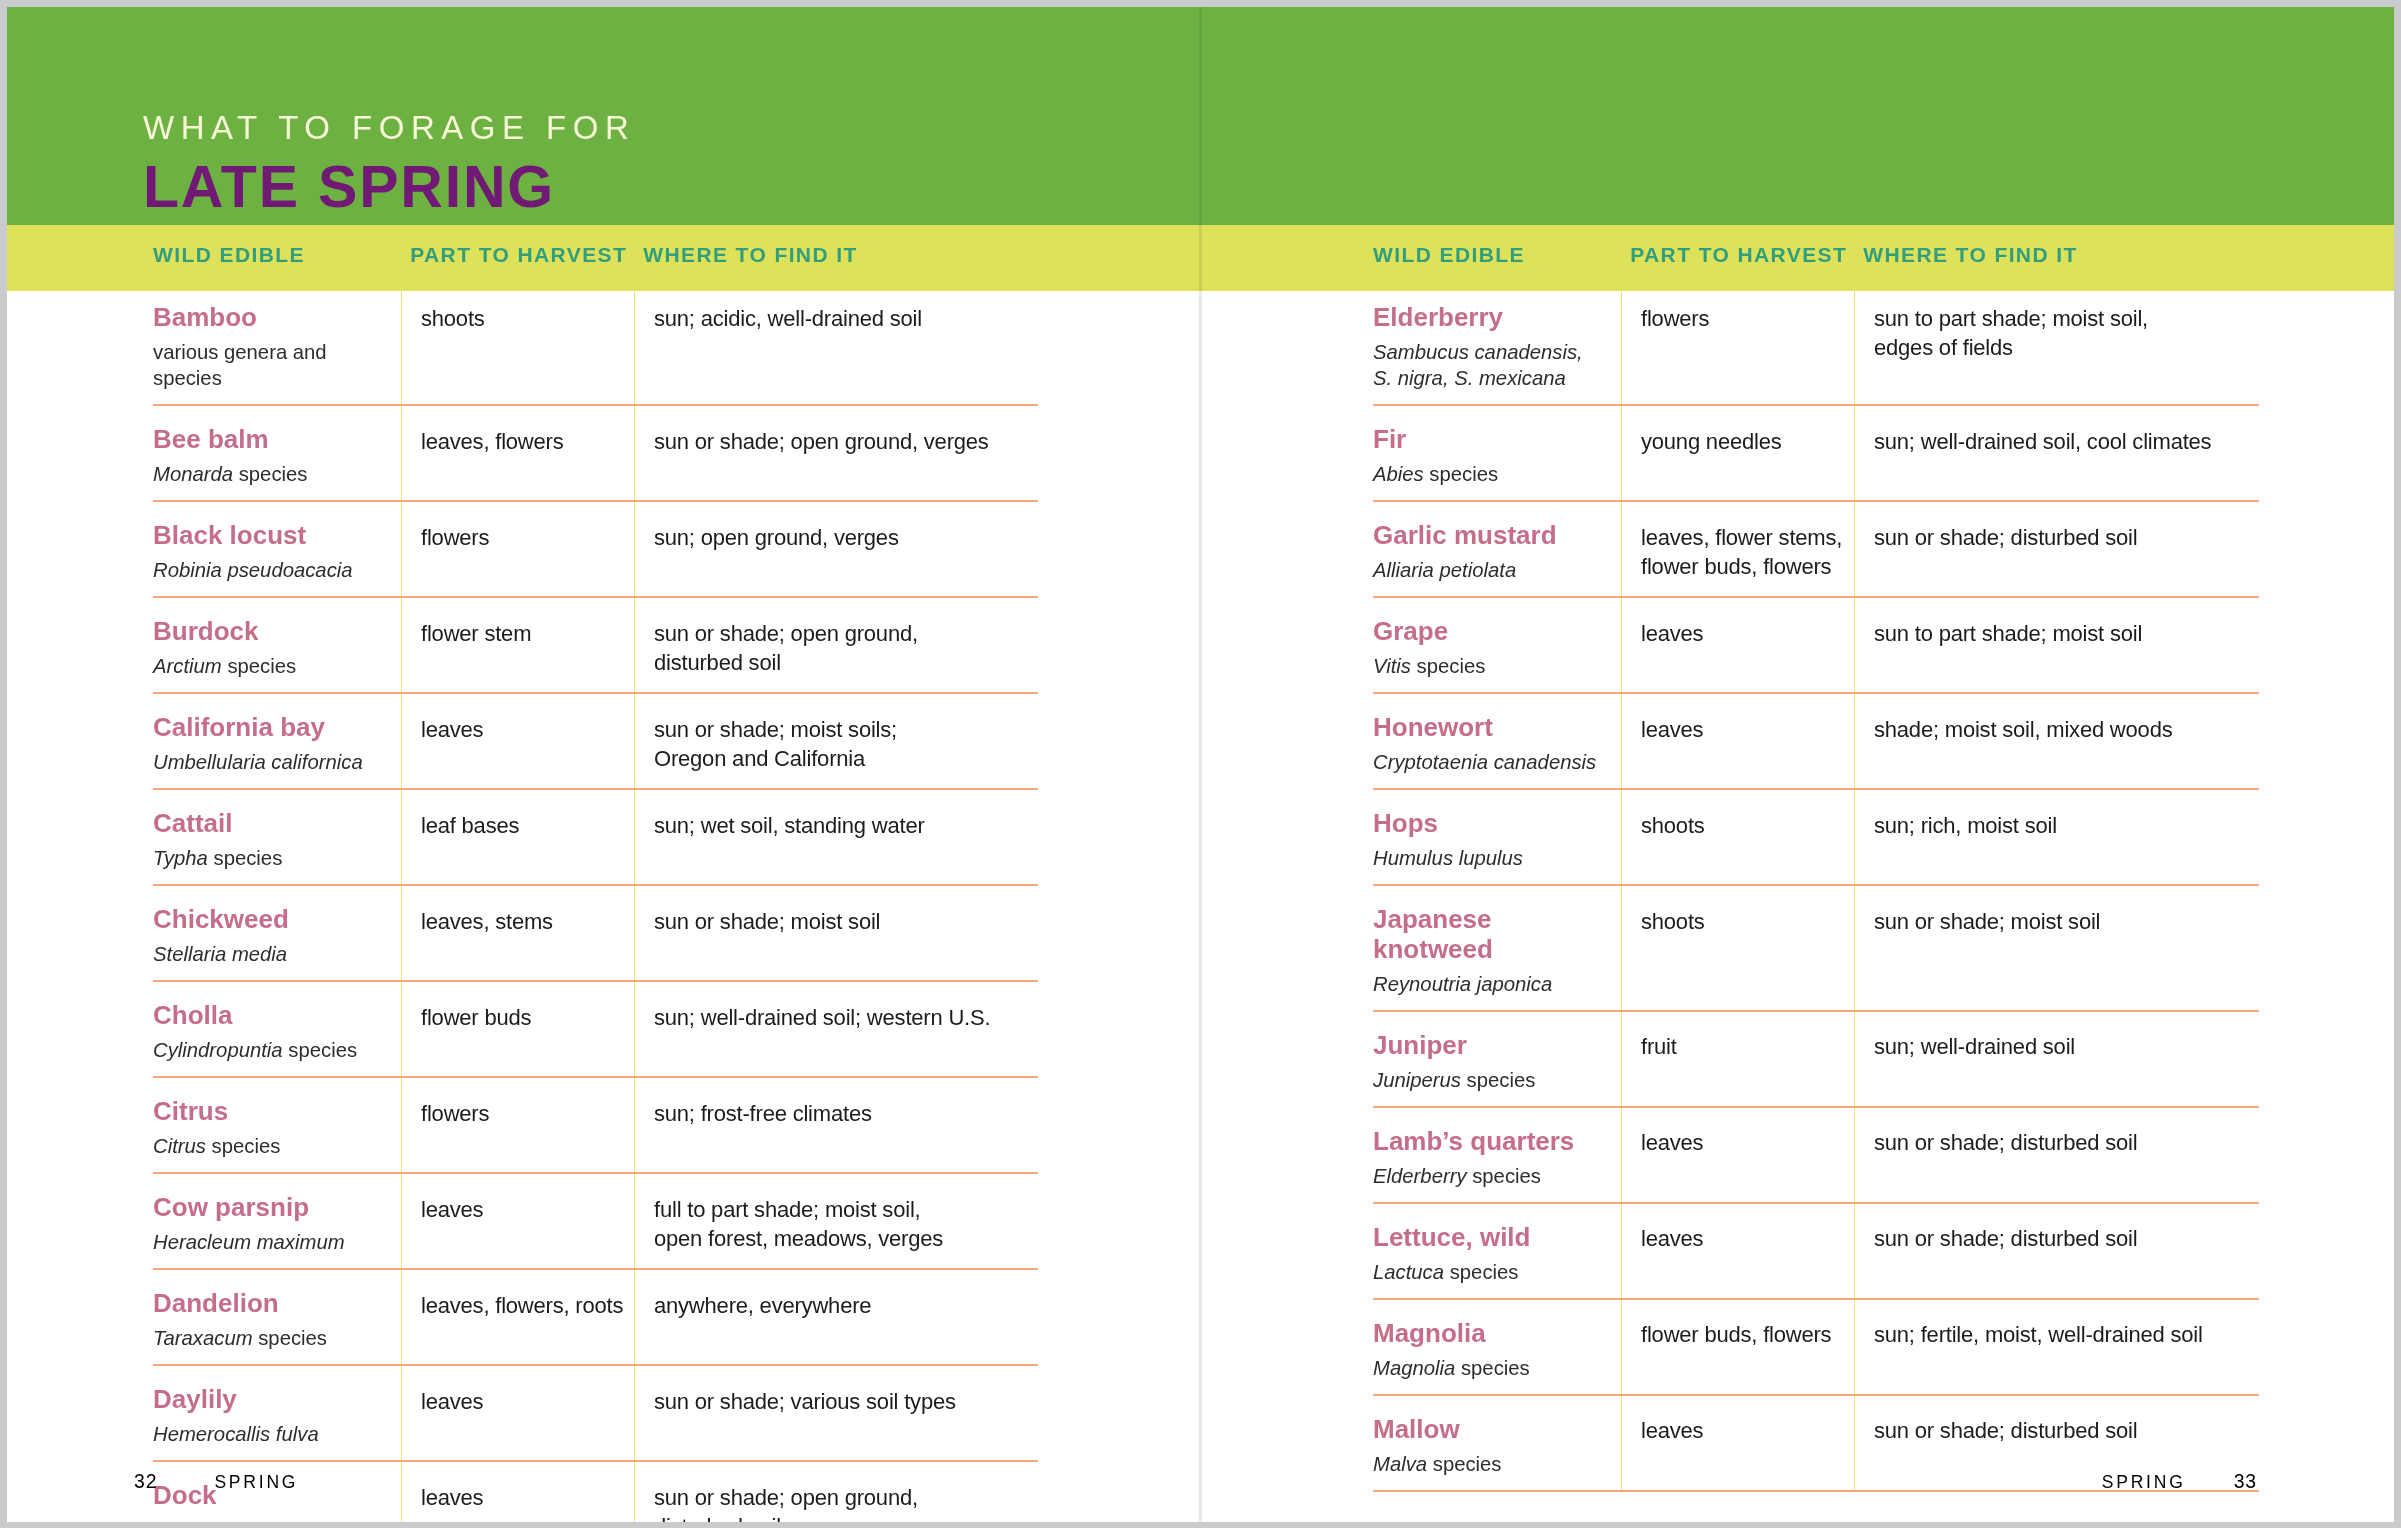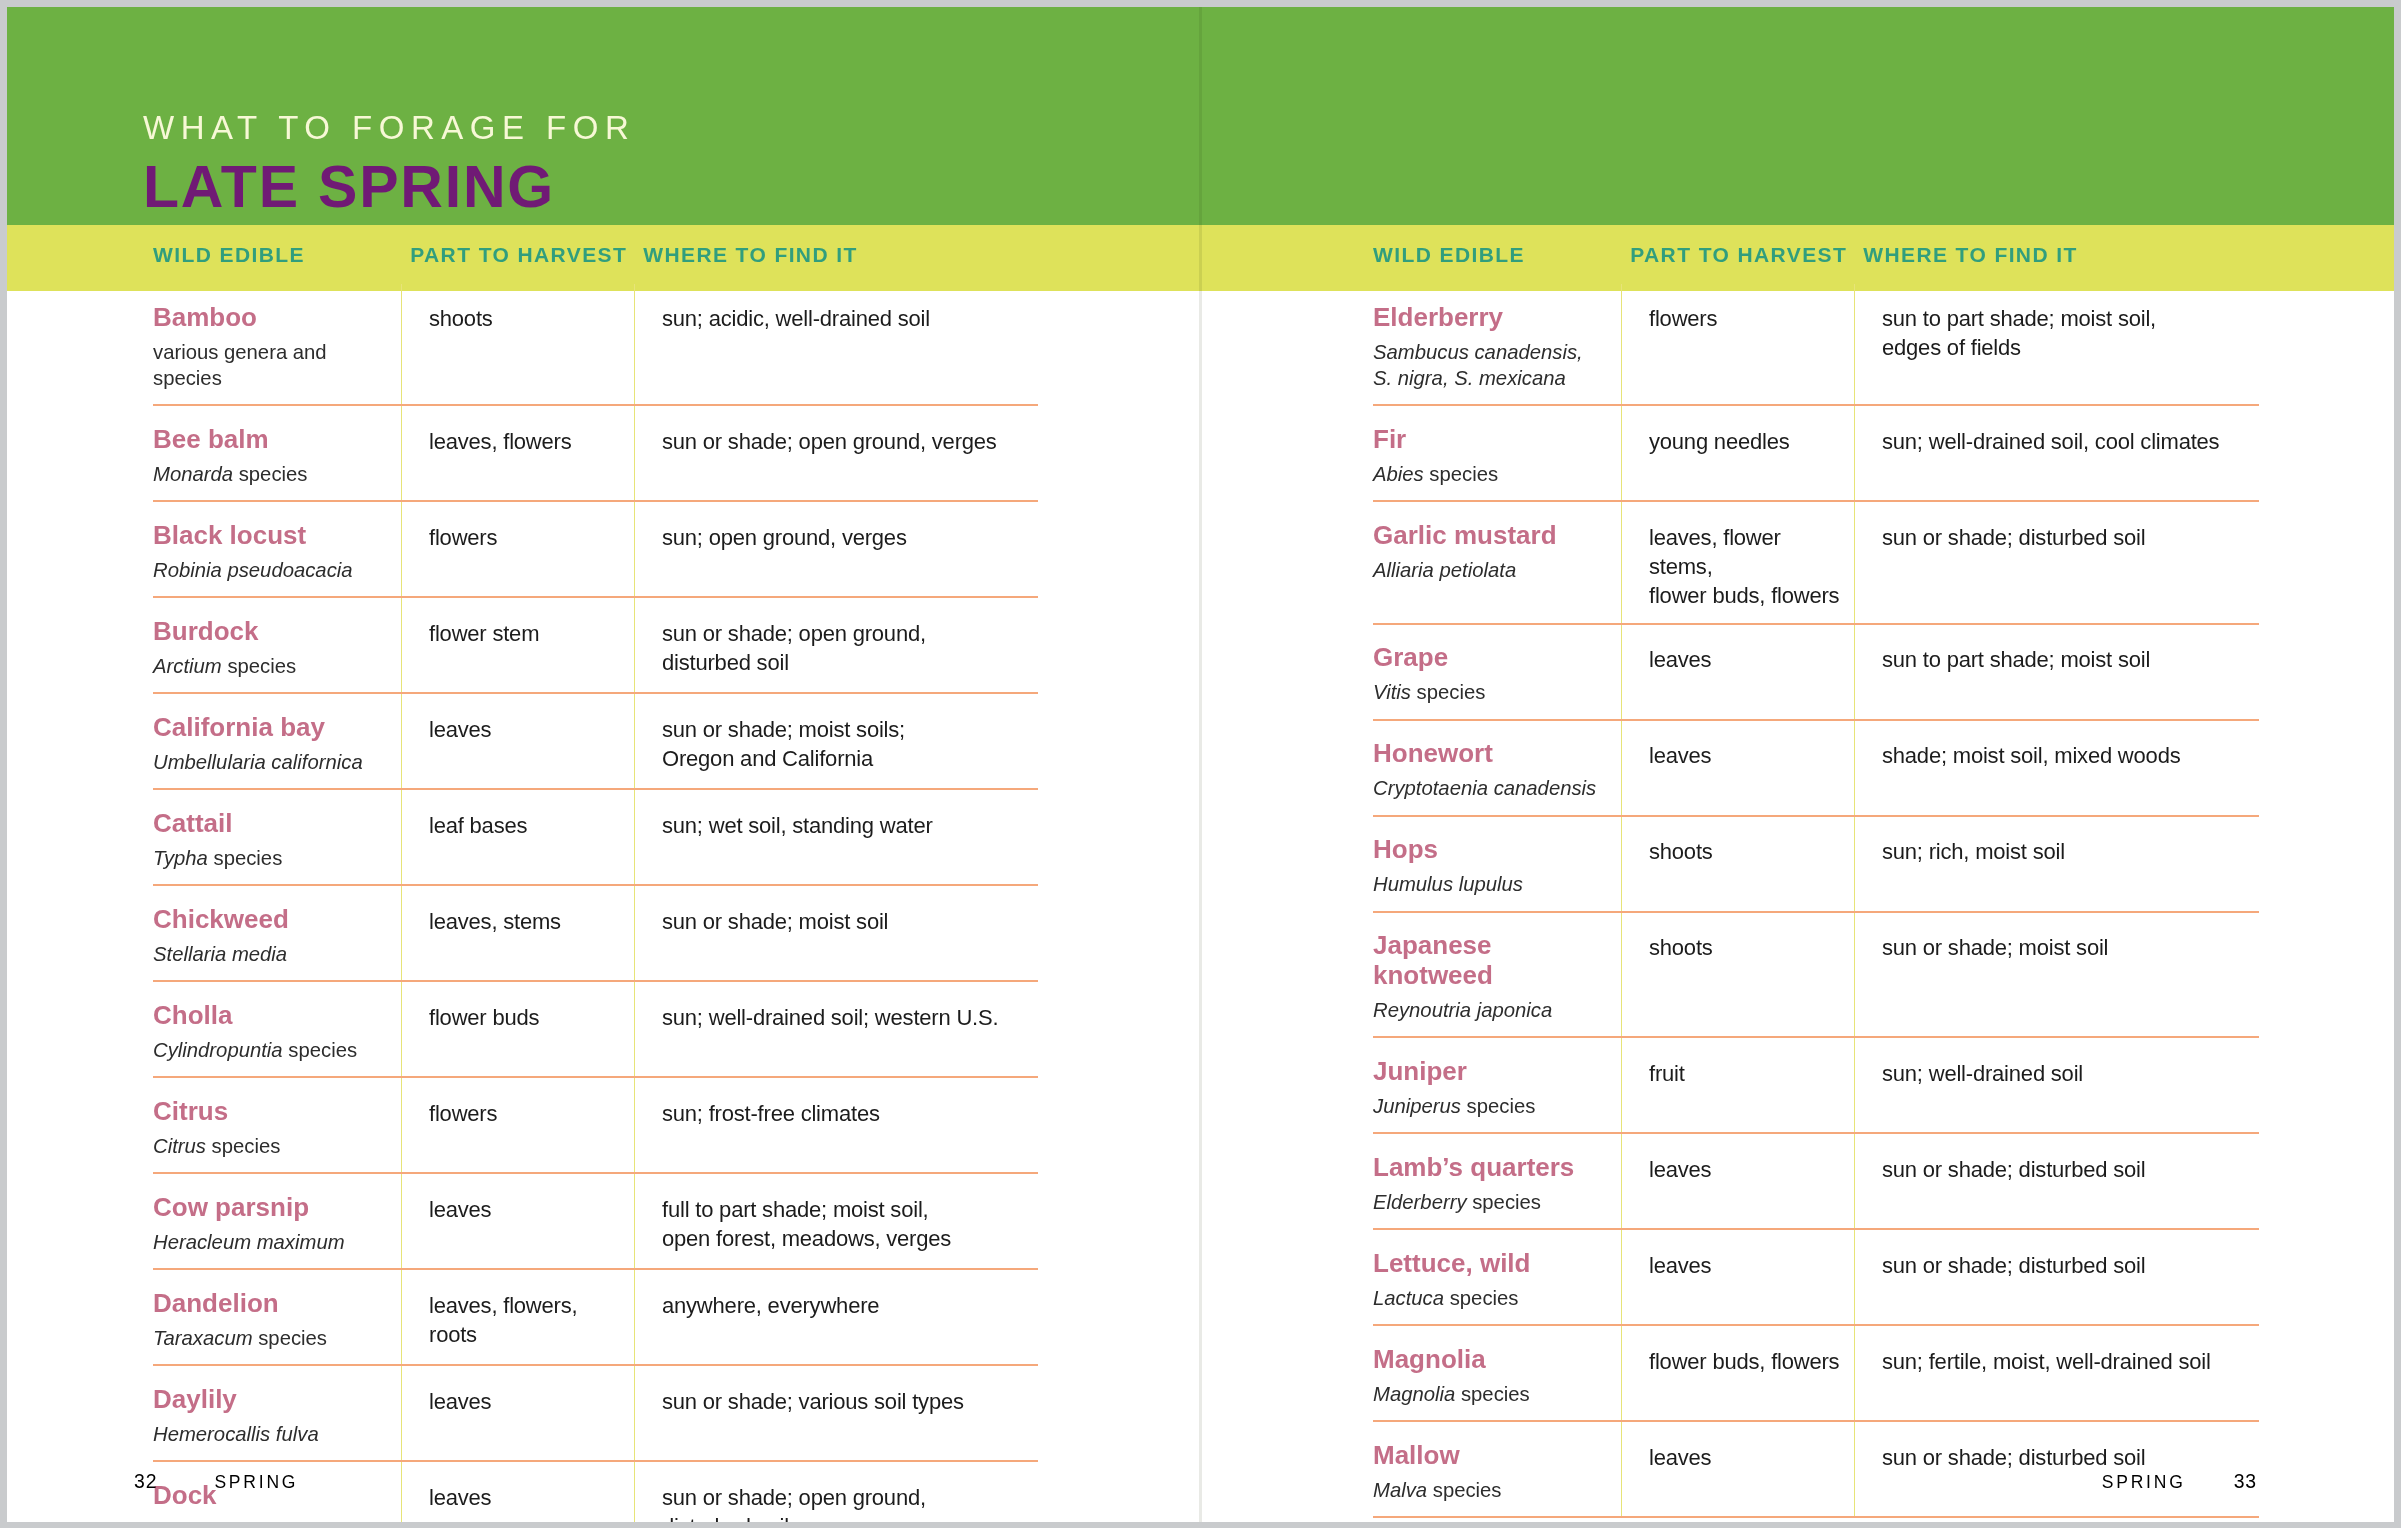--- a/index.html
+++ b/index.html
@@ -55,21 +55,21 @@
   .table { position:absolute; top:277px; }
   .table.t-left  { left:146px; width:885px; }
   .table.t-right { left:1366px; width:886px; }
 
   .row {
     display:grid; grid-template-columns:248px 233px 1fr;
     min-height:75px;
     border-bottom:2.8px solid #f5a87b;
   }
   .cell { padding:18.5px 7.4px 13px 0; }
-  .cell.c2, .cell.c3 { border-left:1.8px solid #e7e478; padding-left:27px; }
+  .cell.c2, .cell.c3 { border-left:1.8px solid #e7e478; padding-left:19px; }
 
   .edible-name {
     color:#c46e88;
     font-size:26px; font-weight:700; line-height:1.14;
     white-space:pre-line;
   }
   .species {
     margin-top:6.5px;
     color:#2d2d2d;
     font-size:20.3px; line-height:1.3;

